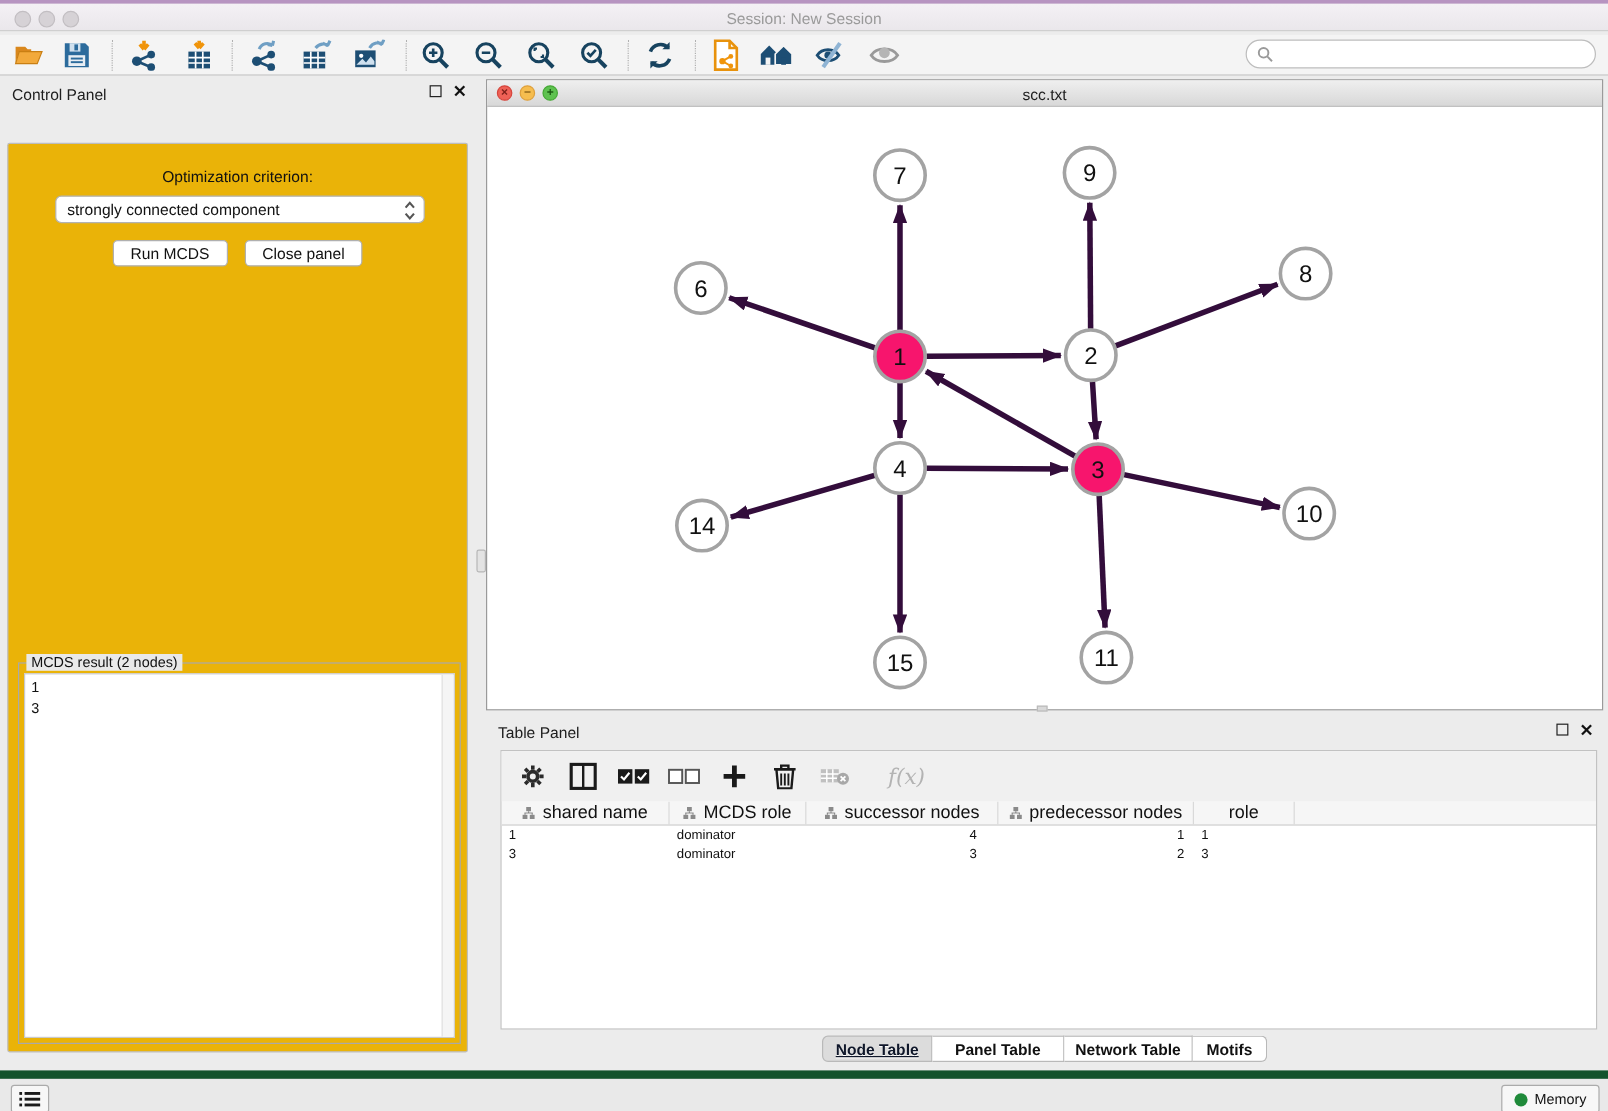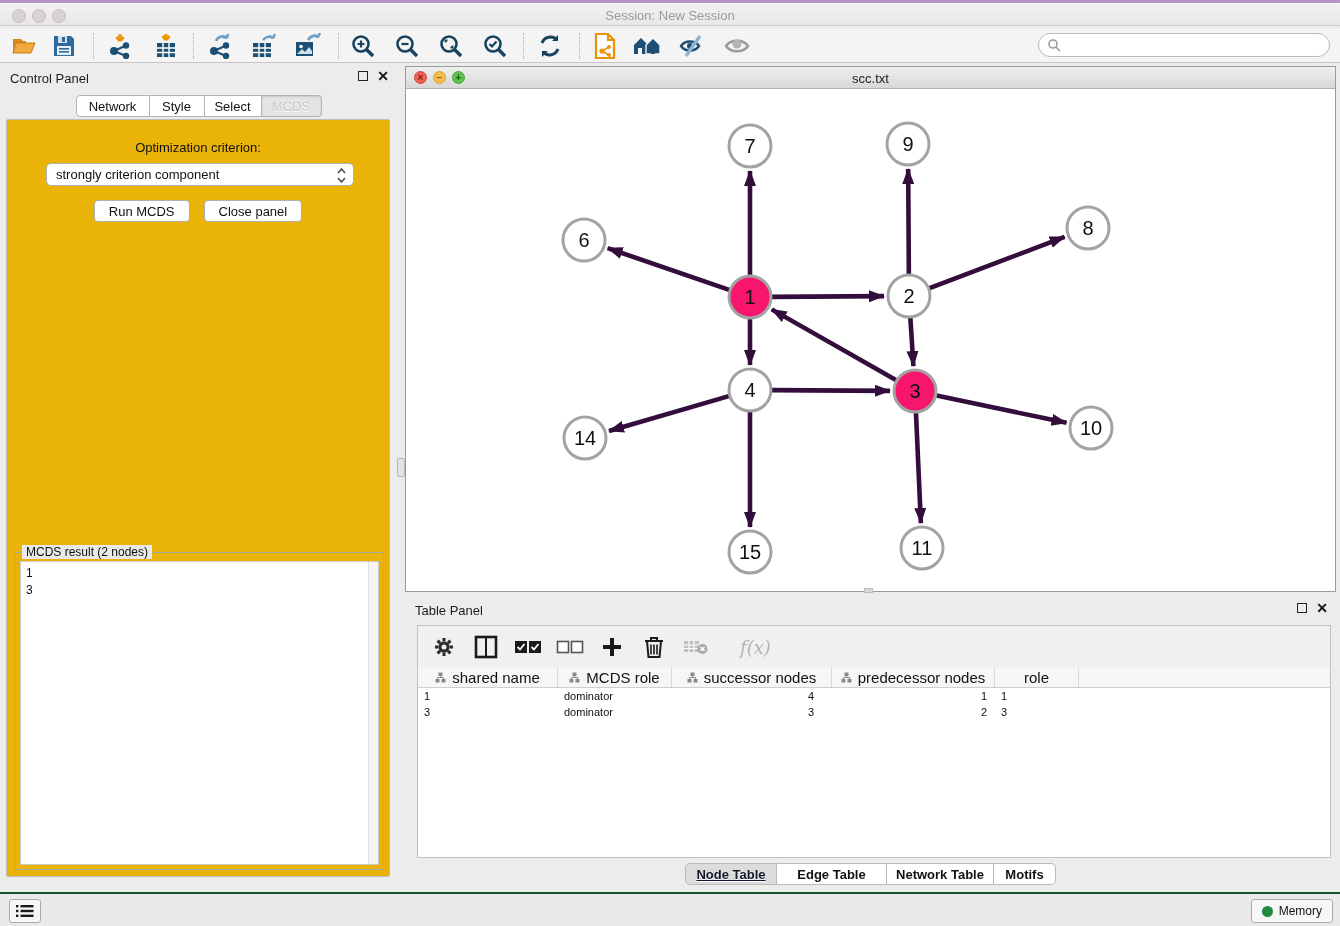--- a/index.html
+++ b/index.html
@@ -104,21 +104,21 @@
   #tp-tabs { position:absolute; left:0; right:0; top:268px; display:flex; justify-content:center; }
   .tp-tab { height:22px; font-size:13px; font-weight:bold; background:#fff;
     border:1px solid #b9b9b9; border-left:none; display:flex; align-items:center;
     justify-content:center; color:#111; }
   .tp-tab:first-child { border-left:1px solid #b9b9b9; border-radius:5px 0 0 5px; }
   .tp-tab:last-child { border-radius:0 5px 5px 0; }
   .tp-tab.active { background:#dcdcdc; color:#0f172a; text-shadow:0 1px 0 #fff;text-decoration:underline; }
 
   
   #status-bar { position:absolute; left:0; top:892px; width:1340px; height:34px;
-    background:#e9e9e9; border-top:2px solid #14532d; }
+    background:#e9e9e9; border-top:7px solid #14532d; }
   #list-btn { position:absolute; left:9px; top:5px; width:32px; height:24px;
     background:#f7f7f7; border:1px solid #ababab; border-radius:3px;
     display:flex; align-items:center; justify-content:center; }
   #memory-btn { position:absolute; right:7px; top:5px; height:24px;
     background:#f7f7f7; border:1px solid #ababab; border-radius:3px;
     display:flex; align-items:center; gap:6px; padding:0 10px; font-size:12px; color:#111; }
   #memory-dot { width:11px; height:11px; border-radius:50%; background:#1f8a3a; }
 </style>
 </head>
 <body>
@@ -269,30 +269,24 @@
 </div>
 
 <div id="control-panel">
   <div class="panel-header">
     <span class="panel-title">Control Panel</span>
     <span class="panel-btns">
       <span class="float-glyph"></span>
       <span class="close-glyph">✕</span>
     </span>
   </div>
-  <div id="cp-tabs">
-      <div class="cp-tab" style="width: 74px;">Network</div>
-      <div class="cp-tab" style="width: 55px;">Style</div>
-      <div class="cp-tab" style="width: 57px;">Select</div>
-      <div class="cp-tab active" style="width: 60px;">MCDS</div>
-    </div>
   <div id="cp-box">
     <div id="opt-label">Optimization criterion:</div>
     <div id="opt-select">
-      <span>strongly criterion component</span>
+      <span>strongly connected component</span>
       <span class="stepper">
         <svg width="11" height="17" viewBox="0 0 11 17">
             <path d="M2 6l3.5-4L9 6" fill="none" stroke="#555" stroke-width="1.8"></path>
             <path d="M2 11l3.5 4L9 11" fill="none" stroke="#555" stroke-width="1.8"></path>
           </svg>
       </span>
     </div>
     <div class="cp-buttons">
       <span class="push-btn">Run MCDS</span>
       <span class="push-btn">Close panel</span>
@@ -505,21 +499,21 @@
             <div class="td-cell" style="width: 114px; text-align: left; padding-right: 6px;">dominator</div>
             <div class="td-cell" style="width: 160px; text-align: right; padding-right: 18px;">3</div>
             <div class="td-cell" style="width: 163px; text-align: right; padding-right: 8px;">2</div>
             <div class="td-cell" style="width: 84px; text-align: left; padding-right: 6px;">3</div>
           </div>
         </div>
     </div>
   </div>
   <div id="tp-tabs">
       <div class="tp-tab active" style="width: 92px;">Node Table</div>
-      <div class="tp-tab" style="width: 110px;">Edge Table</div>
+      <div class="tp-tab" style="width: 110px;">Panel Table</div>
       <div class="tp-tab" style="width: 107px;">Network Table</div>
       <div class="tp-tab" style="width: 62px;">Motifs</div>
     </div>
 </div>
 
 <div id="status-bar">
   <span id="list-btn">
     <svg width="18" height="14" viewBox="0 0 18 14">
         <g fill="#1a1a1a">
           <rect x="0" y="1" width="2.4" height="2.4"></rect>

